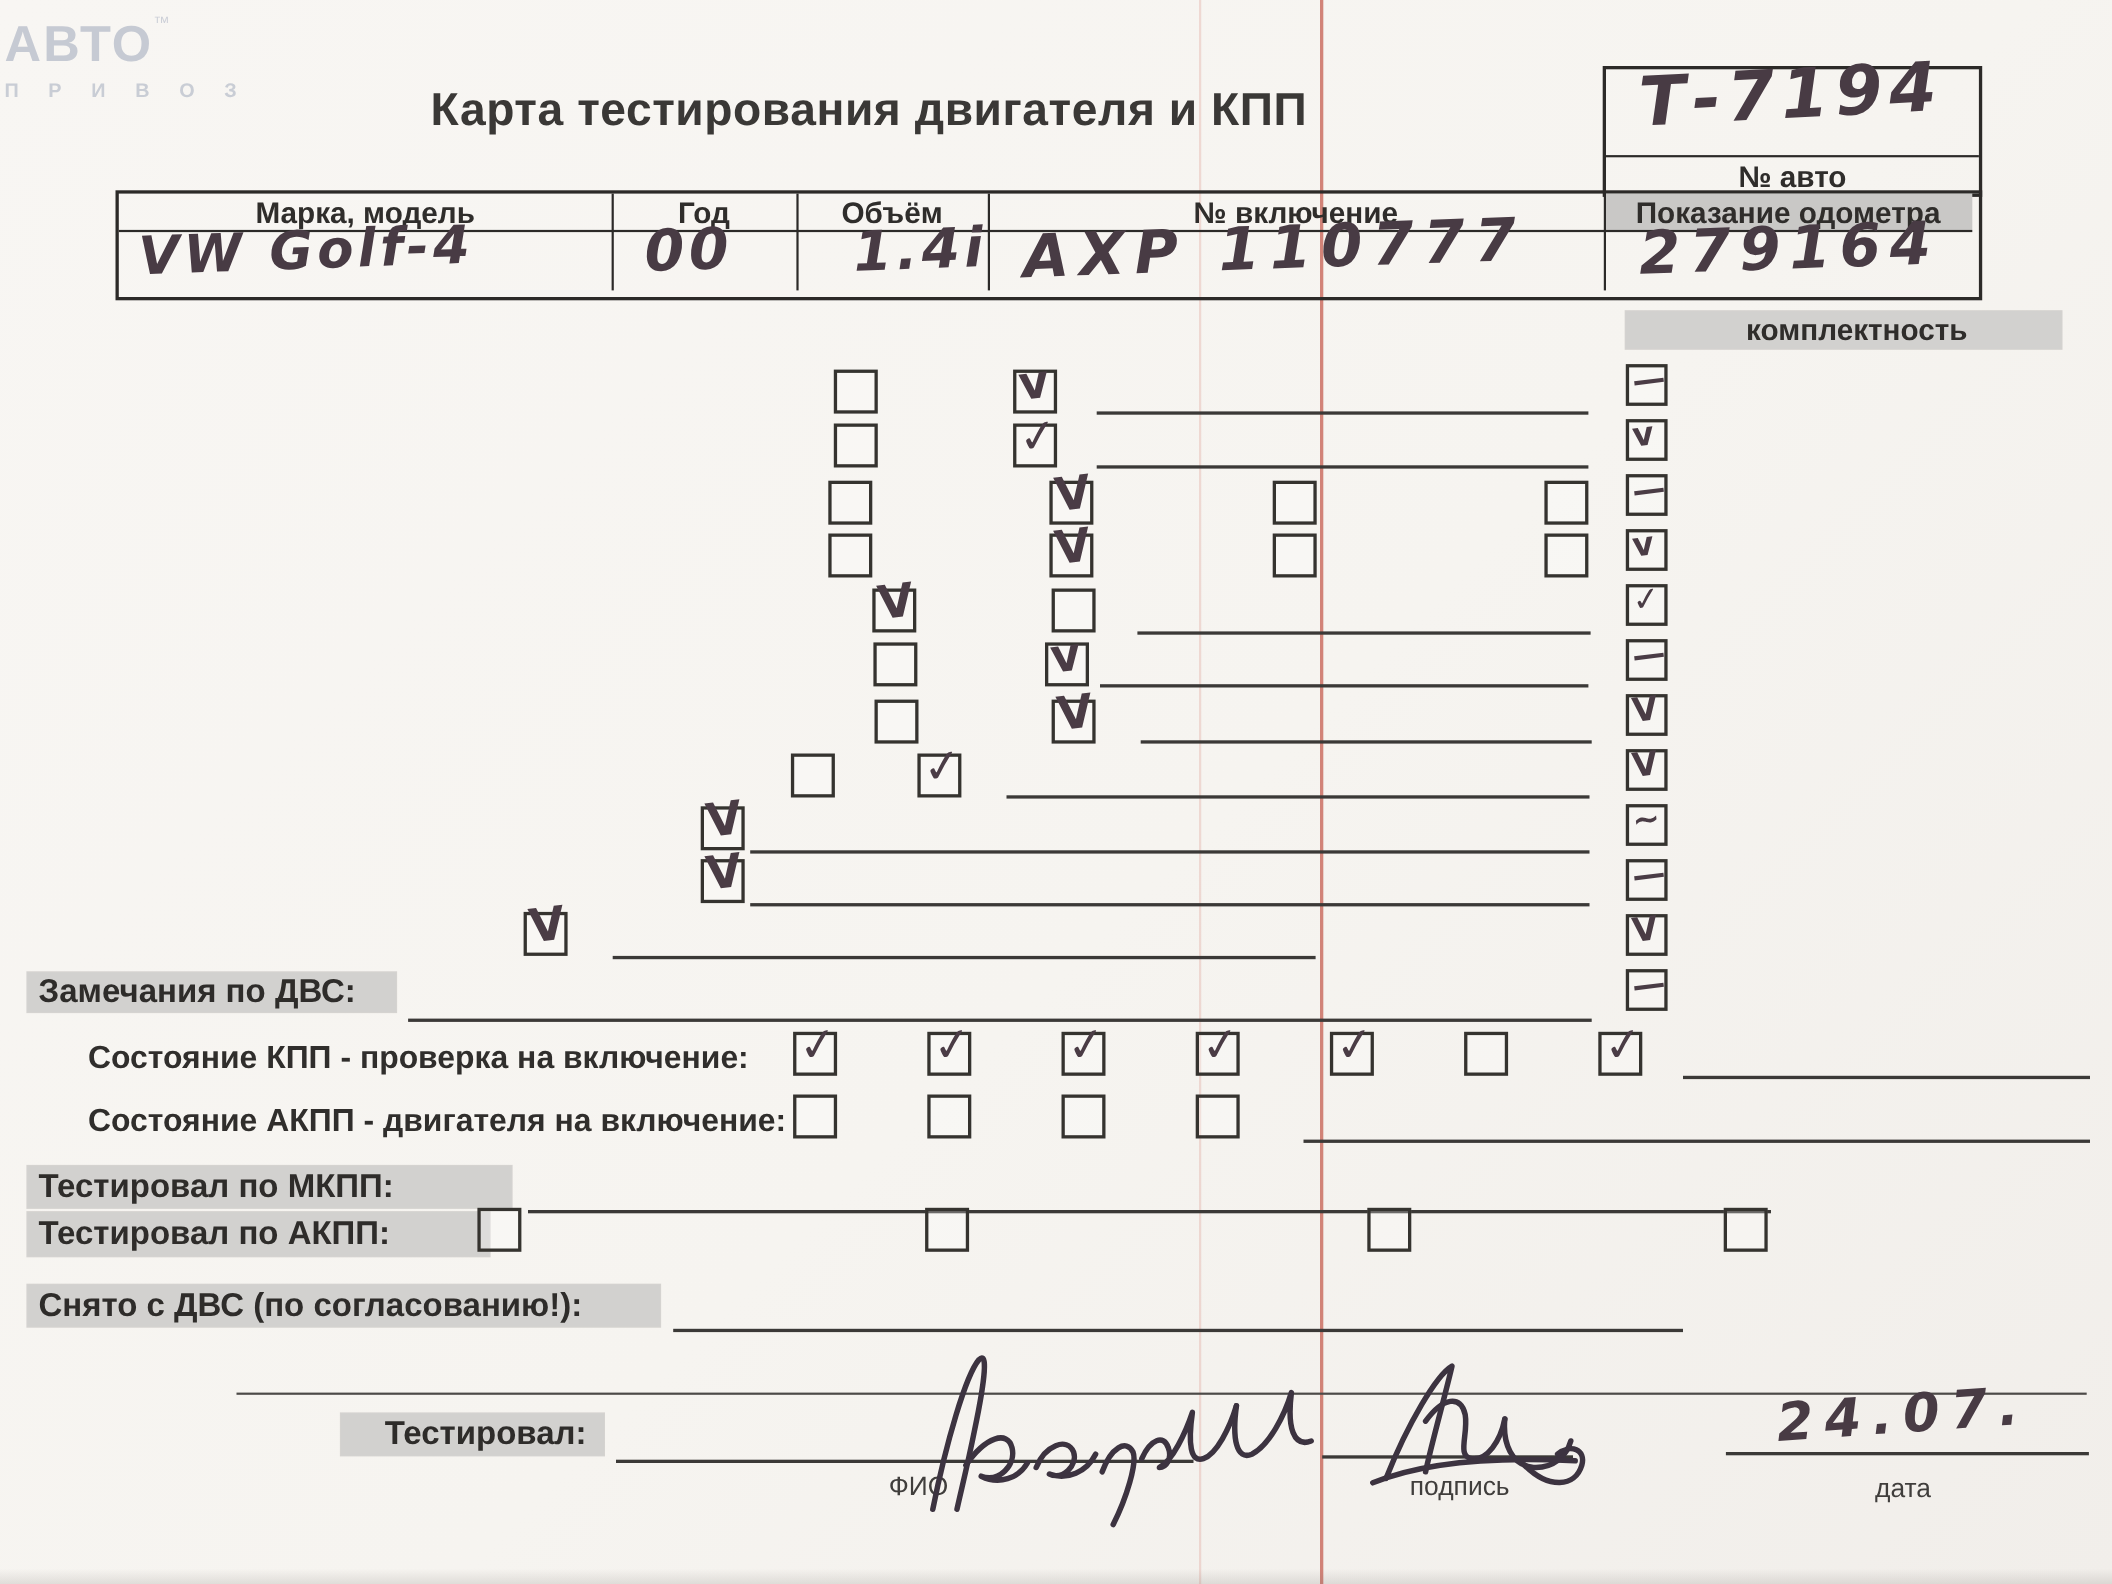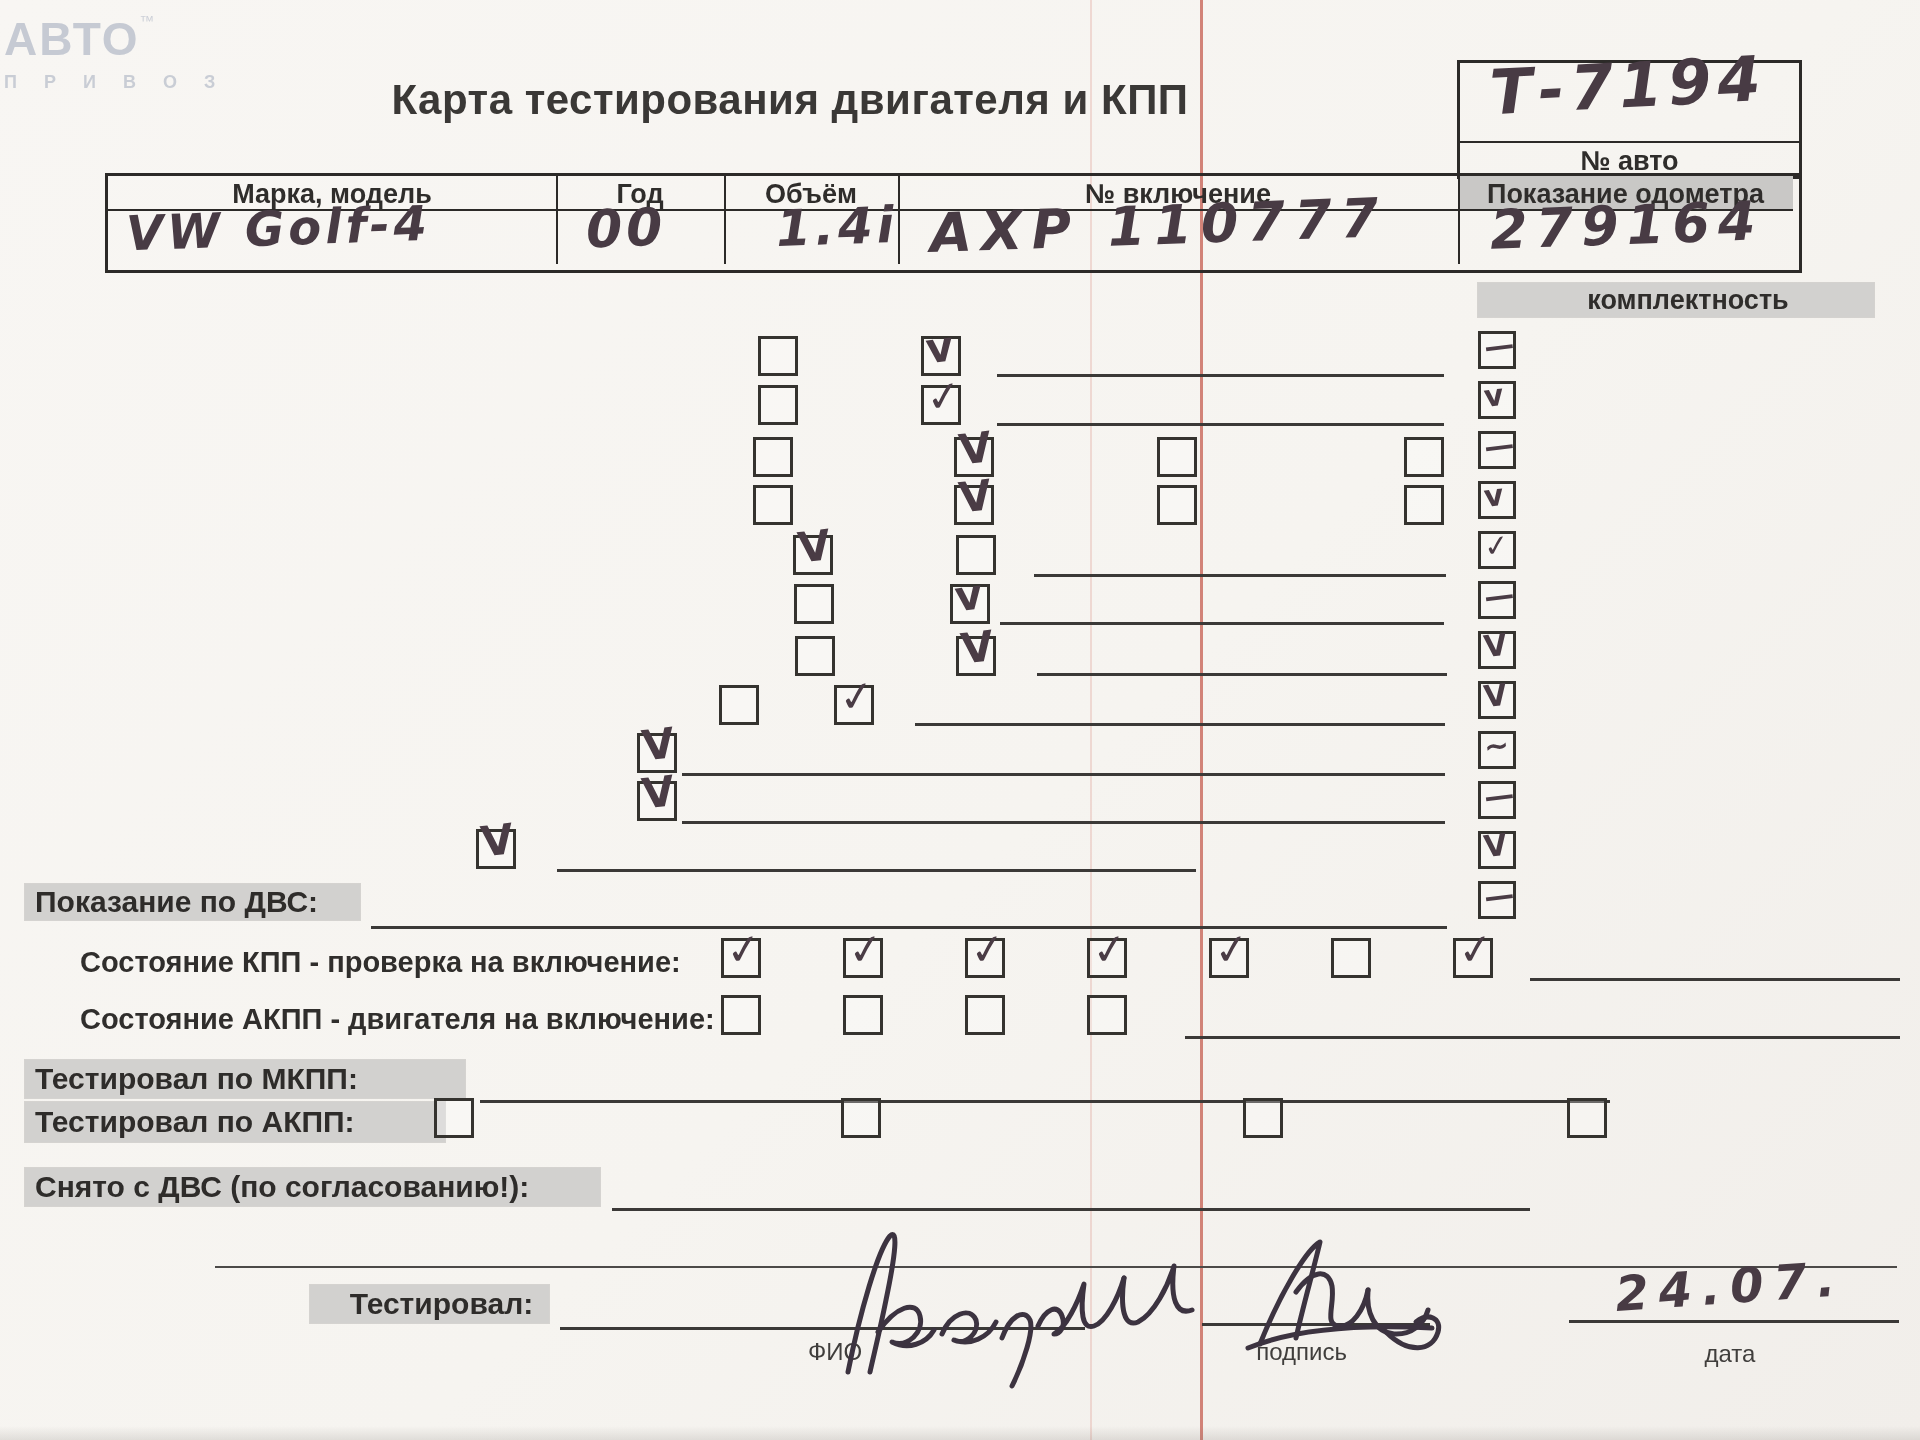--- a/index.html
+++ b/index.html
@@ -258,21 +258,21 @@
       <div class="wline" style="left:682px; top:821px; width:763px;"></div>
       <div class="abs row-num right" style="left:58px; top:832px; width:46px;"></div>
       <div class="abs row-label" style="left:112px; top:832px;"></div>
       <div class="abs opt right" style="left:376px; top:833px; width:86px;"></div>
       <div class="cb" style="left:476px; top:829px;">
         <span class="mark">V</span>
       </div>
       <div class="wline" style="left:557px; top:869px; width:639px;"></div>
     </div>
 
-  <div class="abs gray-bar bar-label" style="left:25px; top:884px; width:335px; height:36px; line-height:36px; padding-left:10px; box-sizing:border-box;">Показание по ДВС:</div>
+  <div class="abs gray-bar bar-label" style="left:25px; top:884px; width:335px; height:36px; line-height:36px; padding-left:10px; box-sizing:border-box;">Замечания по ДВС:</div>
   <div class="wline" style="left:371px; top:926px; width:1076px;"></div>
 
   <div class="abs row-label bold" style="left:80px; top:946px; font-size:29px;">Состояние КПП - проверка на включение:</div>
   <div id="kpp-gears">
       <div class="abs gear-label right" style="left:655px; top:946px; width:58px;"></div>
       <div class="cb" style="left:721px; top:938px;">
         <span class="mark">✓</span>
       </div>
       <div class="abs gear-label right" style="left:777px; top:946px; width:58px;"></div>
       <div class="cb" style="left:843px; top:938px;">
@@ -349,21 +349,21 @@
   <div class="wline" style="left:612px; top:1208px; width:918px;"></div>
 
   <div class="abs" style="left:215px; top:1266px; width:1682px; height:2px; background:#4c4a48;"></div>
 
   <div class="abs gray-bar bar-label it" style="left:310px; top:1285px; width:215px; height:38px; line-height:38px; text-align:center;">Тестировал:</div>
 
   <div class="wline" style="left:560px; top:1327px; width:525px;"></div>
   <div class="abs small-label center" style="left:775px; top:1338px; width:120px;">ФИО</div>
 
   <div class="wline" style="left:1202px; top:1323px; width:228px;"></div>
-  <div class="abs small-label center" style="left:1207px; top:1338px; width:140px;text-align:right;">подпись</div>
+  <div class="abs small-label center" style="left:1257px; top:1338px; width:140px;">подпись</div>
 
   <div class="wline" style="left:1569px; top:1320px; width:330px;"></div>
   <div class="abs small-label center" style="left:1680px; top:1340px; width:100px;">дата</div>
   <div class="abs hand" style="left:1615px; top:1258px; font-size:48px; letter-spacing:10px; transform:rotate(-4deg);">24.07.</div>
 
   <svg class="abs" style="left:820px; top:1222px;" width="420" height="170" viewBox="0 0 420 170">
     <g fill="none" stroke="#3c3340" stroke-width="5" stroke-linecap="round" stroke-linejoin="round">
       <path d="M28,150 C40,90 58,28 70,14 C78,6 76,30 66,78 C60,108 54,132 50,150"></path>
       <path d="M58,110 C76,84 96,78 100,94 C104,110 88,126 72,120 C88,128 106,122 114,108"></path>
       <path d="M122,112 C130,92 150,84 156,98 C160,110 146,124 134,118 C150,124 168,116 176,100"></path>

